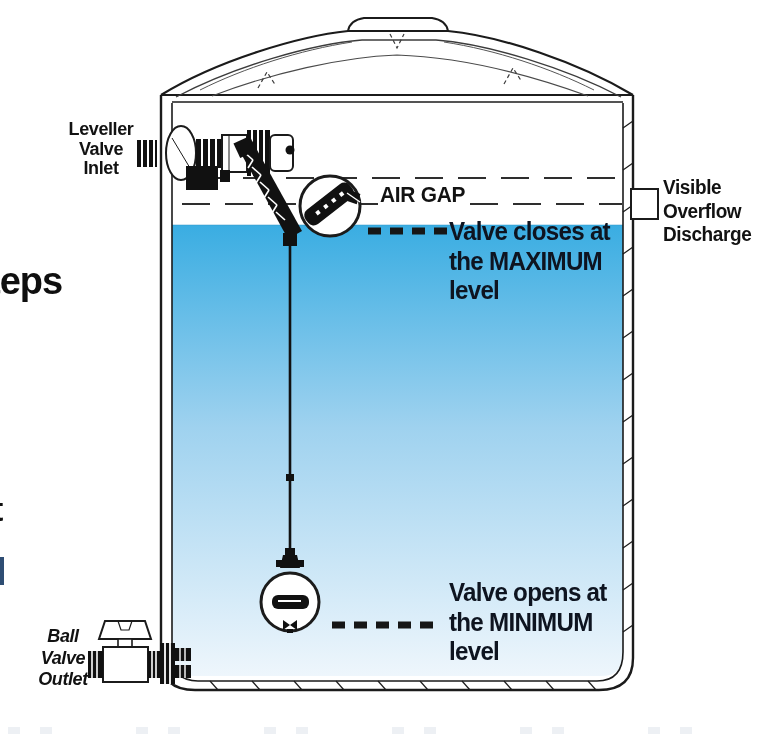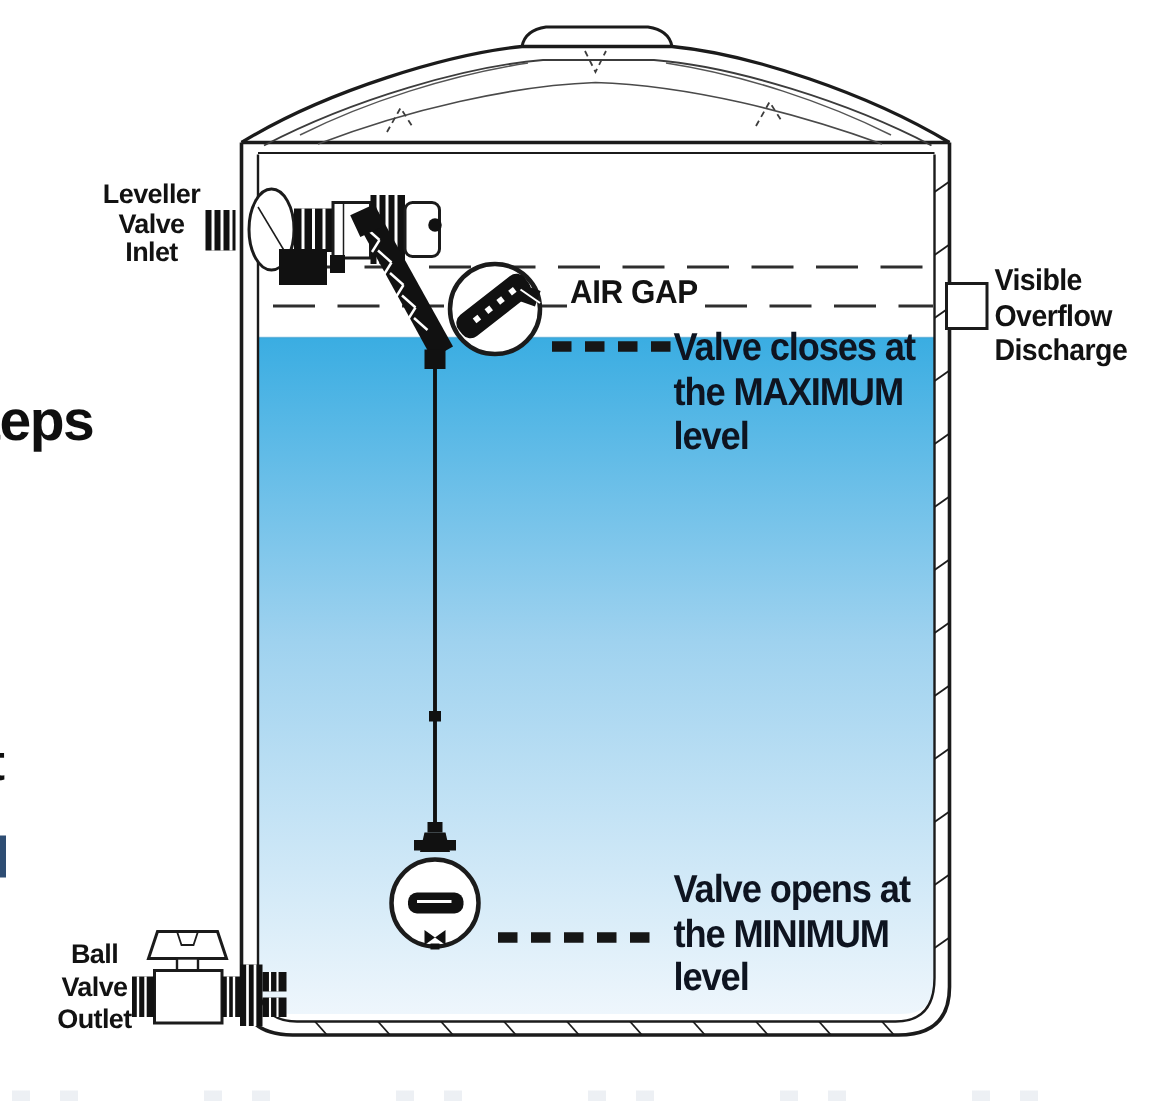--- a/index.html
+++ b/index.html
@@ -9,21 +9,21 @@
     font-family:"Liberation Sans", sans-serif;
   }
   #art{position:absolute;left:0;top:0;}
   .lbl{position:absolute;white-space:pre-line;font-weight:700;color:#121212;z-index:5;}
   .lbl-leveller{left:58px;top:120px;width:86px;text-align:center;font-size:18px;line-height:19.5px;letter-spacing:-0.4px;}
   .lbl-airgap{left:380px;top:182px;font-size:22px;letter-spacing:-0.3px;transform:scaleX(.95);transform-origin:left top;}
   .lbl-big{font-size:26px;line-height:29.5px;letter-spacing:-0.8px;color:#0e1420;transform:scaleX(.93);transform-origin:left top;}
   .lbl-max{left:449px;top:217px;}
   .lbl-min{left:449px;top:578px;}
   .lbl-overflow{left:663px;top:176px;font-size:20px;line-height:23.5px;letter-spacing:-0.4px;transform:scaleX(.95);transform-origin:left top;}
-  .lbl-ball{left:26px;top:626px;width:74px;text-align:center;font-size:18px;line-height:21.5px;letter-spacing:-0.4px;}
+  .lbl-ball{left:26px;top:626px;width:74px;text-align:center;font-size:18px;line-height:21.5px;letter-spacing:-0.4px;font-style:italic;}
   .frag-steps{left:-12px;top:260px;font-size:38px;letter-spacing:-1px;color:#0f0f0f;}
   .frag-t{left:-8px;top:490px;font-size:34px;color:#0f0f0f;}
   .frag-blue{position:absolute;left:0;top:557px;width:4px;height:28px;background:#2e4d73;z-index:5;}
   .bottom-marks{
     position:absolute;left:8px;top:727px;width:760px;height:7px;z-index:4;
     background:repeating-linear-gradient(90deg,
       #edf0f4 0 12px, transparent 12px 32px,
       #edf0f4 32px 44px, transparent 44px 128px);
   }
 </style>

